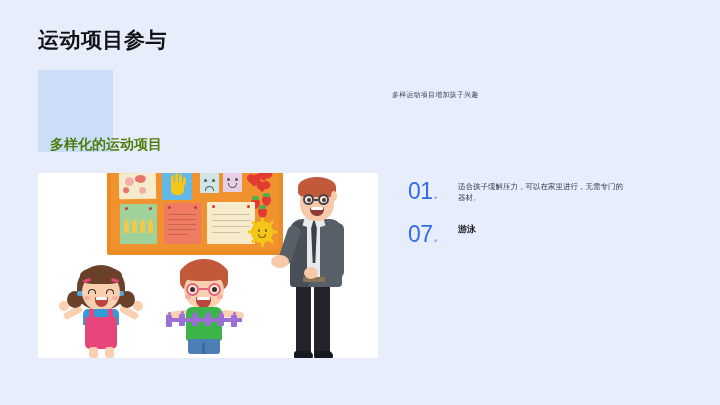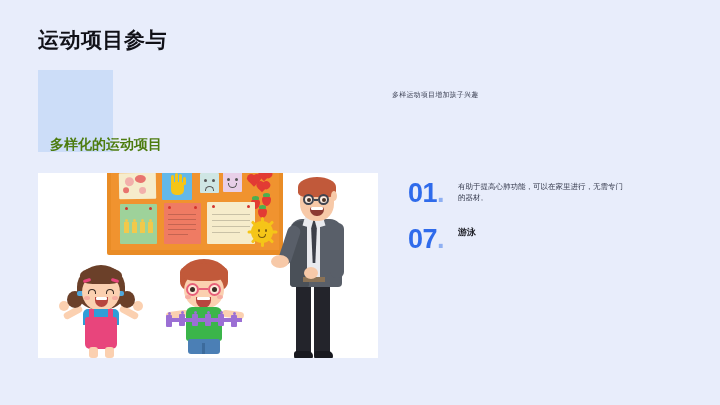--- a/index.html
+++ b/index.html
@@ -298,22 +298,22 @@
   .item {
     position: relative;
     display: flex;
     align-items: flex-start;
     margin-bottom: 19px;
   }
 
   .item-num {
     width: 50px;
     flex: none;
-    font-size: 27px;
-    font-weight: bold;
+    font-size: 23px;
+    font-weight: normal;
     color: #2f6beb;
     line-height: 1;
     letter-spacing: -0.5px;
   }
   .item-num .dot { color: #8fb0f2; }
 
   .item-body { flex: 1; padding-top: 1px; }
 
   .item-title {
     font-size: 9px;
@@ -546,21 +546,21 @@
       </div>
 
     </div>
   </div>
 
   <div class="items">
 
     <div class="item">
       <div class="item-num"><span>01</span><span class="dot">.</span></div>
       <div class="item-body">
-        <div class="item-desc">有助于提高心肺功能，可以在家里进行，无需专门的器材。</div>
+        <div class="item-desc">适合孩子缓解压力，可以在家里进行，无需专门的器材。</div>
       </div>
     </div>
 
     <div class="item" style="margin-bottom:27px;">
       <div class="item-num"><span>07</span><span class="dot">.</span></div>
       <div class="item-body">
         <div class="item-title">游泳</div>
       </div>
     </div>
 

